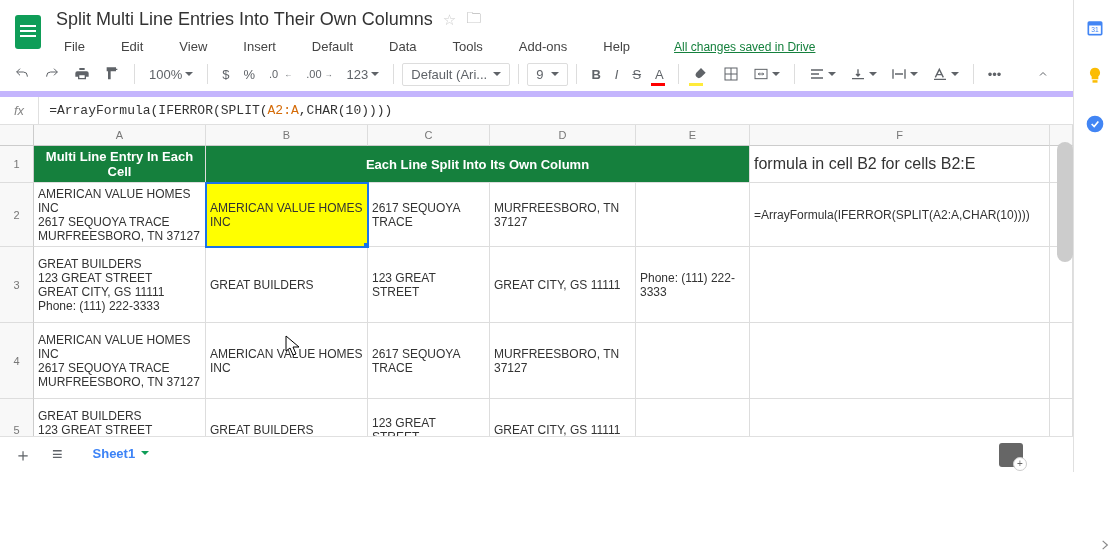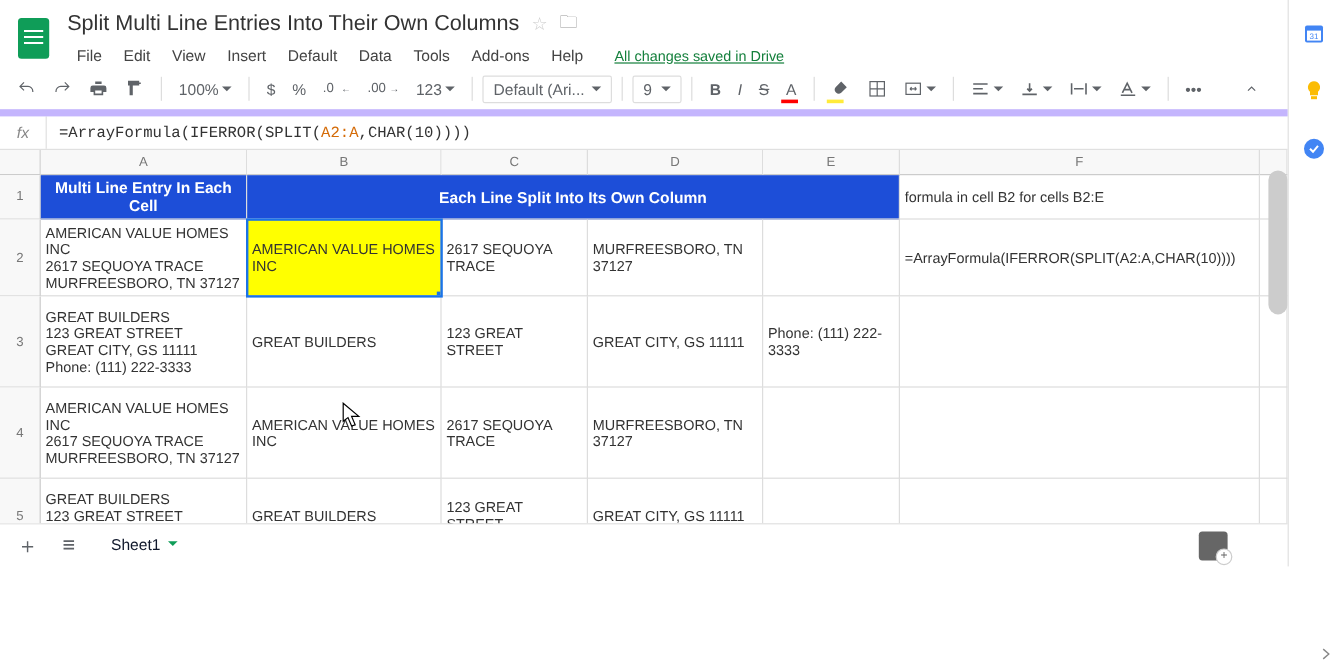--- a/index.html
+++ b/index.html
@@ -10,21 +10,21 @@
   .right-rail { width: 43px; border-left: 1px solid #e0e0e0; display: flex; flex-direction: column; align-items: center; padding-top: 18px; gap: 28px; }
   
   .header { display: flex; align-items: center; padding: 7px 8px 0 8px; }
   .logo { width: 40px; height: 40px; display: flex; align-items: center; justify-content: center; margin-right: 8px; }
   .logo-box { width: 26px; height: 34px; background: #0f9d58; border-radius: 3px; position: relative; }
   .logo-box::after { content:""; position:absolute; left:5px; right:5px; top:10px; height:14px; background: repeating-linear-gradient(to bottom, #fff 0, #fff 2px, #0f9d58 2px, #0f9d58 5px); }
   .title-block { flex: 1; }
   .doc-title { font-size: 18px; color: #333; display: flex; align-items: center; gap: 10px; }
   .doc-title .star { color: #ccc; font-size: 15px; }
   .doc-title .folder { color: #999; font-size: 15px; }
-  .menu-bar { display: flex; gap: 2px; margin-top: 4px; font-size: 13px; color: #444; align-items: center; }
+  .menu-bar { display: flex; gap: 20px; margin-top: 4px; font-size: 13px; color: #444; align-items: center; }
   .menu-bar span { padding: 3px 8px; cursor: pointer; }
   .saved { color: #15803d; text-decoration: underline; margin-left: 8px; font-size: 12px; }
   .header-right { display: flex; align-items: center; gap: 14px; padding-right: 10px; }
   .comments-icon { width: 24px; height: 22px; background: #5f6368; border-radius: 3px; position: relative; }
   .comments-icon::after { content:""; position:absolute; bottom:-5px; left:5px; border:5px solid transparent; border-top-color:#5f6368; }
   .share-btn { background: #0f9d58; color: #fff; font-size: 14px; font-weight: 600; padding: 8px 18px; border-radius: 4px; display: flex; align-items: center; gap: 7px; cursor: pointer; }
   .avatar { width: 34px; height: 34px; border-radius: 50%; background: radial-gradient(circle at 50% 38%, #e8c9a8 42%, #fff 44%); border: 2px solid #ffcf5e; }
   
   .toolbar { display: flex; align-items: center; padding: 4px 8px; border-bottom: 6px solid #c4b5fd; gap: 2px; color: #5f6368; font-size: 13px; position: relative; }
   .toolbar .divider { width: 1px; height: 20px; background: #ddd; margin: 0 6px; }
@@ -42,27 +42,27 @@
   .fx { padding: 0 14px; color: #888; font-style: italic; border-right: 1px solid #e0e0e0; height: 100%; display: flex; align-items: center; }
   .formula-text { padding-left: 10px; font-family: 'Courier New', monospace; font-size: 13px; }
   .formula-text .ref { color: #d46b08; }
   
   .grid-wrap { flex: 1; position: relative; overflow: hidden; }
   .grid { display: grid; grid-template-columns: 34px 172px 162px 122px 146px 114px 300px 1fr; font-size: 13px; }
   .col-head { background: #f8f8f8; border-right: 1px solid #ddd; border-bottom: 1px solid #ccc; text-align: center; font-size: 11px; color: #777; padding: 4px 0; }
   .row-head { background: #f8f8f8; border-right: 1px solid #ccc; border-bottom: 1px solid #ddd; text-align: center; font-size: 11px; color: #777; display: flex; align-items: center; justify-content: center; }
   .corner { background: #f8f8f8; border-right: 1px solid #ccc; border-bottom: 1px solid #ccc; }
   .cell { border-right: 1px solid #ddd; border-bottom: 1px solid #ddd; padding: 3px 4px; white-space: pre-line; overflow: hidden; display: flex; align-items: center; }
-  .hdr-cell { background: #1d4ed8; color: #fff; font-weight: 600; text-align: center; justify-content: center; }
+  .hdr-cell { background: #15803d; color: #fff; font-weight: 600; text-align: center; justify-content: center; }
   .selected { background: #ffff00; outline: 2px solid #1a73e8; outline-offset: -1px; position: relative; }
   .selected::after { content:""; position:absolute; right:-3px; bottom:-3px; width:6px; height:6px; background:#1a73e8; }
   .cursor-arrow { position: absolute; left: 285px; top: 210px; z-index: 50; pointer-events: none; }
   
   .sheets-bar { height: 36px; border-top: 1px solid #e0e0e0; display: flex; align-items: center; padding: 0 14px; gap: 20px; }
-  .sheet-tab { color: #0f172a; font-weight: 400; display: flex; align-items: center; gap: 6px; padding: 6px 10px; border-bottom: 2px solid transparent; }
+  .sheet-tab { color: #3b82f6; font-weight: 700; display: flex; align-items: center; gap: 6px; padding: 6px 10px; border-bottom: 2px solid transparent; }
   .sb-icon { color: #5f6368; cursor: pointer; font-size: 18px; }
   .explore { margin-left: auto; margin-right: 36px; width:24px; height:24px; background:#666; border-radius:3px; position: relative; }
   .explore::after { content:"+"; position:absolute; right:-4px; bottom:-4px; width:12px; height:12px; background:#fff; border:1px solid #ccc; border-radius:50%; font-size:10px; line-height:11px; text-align:center; color:#666; }
   .rail-icon { width: 20px; height: 20px; }
   .scroll-thumb { position:absolute; right:0; top:17px; width:16px; height:120px; background:#ccc; border-radius:8px; }
   
   svg { display:block; }
   .tc path { stroke: #5f6368; stroke-width: 1.5; fill: none; }
   .nav-caret { position:absolute; right:4px; bottom:8px; }
 </style>
@@ -219,21 +219,21 @@
       <div class="col-head">B</div>
       <div class="col-head">C</div>
       <div class="col-head">D</div>
       <div class="col-head">E</div>
       <div class="col-head">F</div>
       <div class="col-head"></div>
 
       <div class="row-head">1</div>
       <div class="cell hdr-cell">Multi Line Entry In Each Cell</div>
       <div class="cell hdr-cell" style="grid-column: span 4">Each Line Split Into Its Own Column</div>
-      <div class="cell" style="font-size:12px">formula in cell B2 for cells B2:E</div>
+      <div class="cell" style="font-size:16px">formula in cell B2 for cells B2:E</div>
       <div class="cell"></div>
 
       <div class="row-head" style="height:64px">2</div>
       <div class="cell" style="font-size:12px">AMERICAN VALUE HOMES INC
 2617 SEQUOYA TRACE
 MURFREESBORO, TN 37127</div>
       <div class="cell selected" style="font-size:12px">AMERICAN VALUE HOMES INC</div>
       <div class="cell" style="font-size:12px">2617 SEQUOYA TRACE</div>
       <div class="cell" style="font-size:12px">MURFREESBORO, TN 37127</div>
       <div class="cell"></div>

